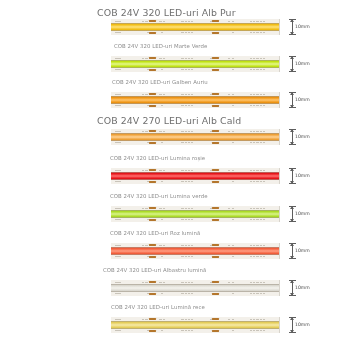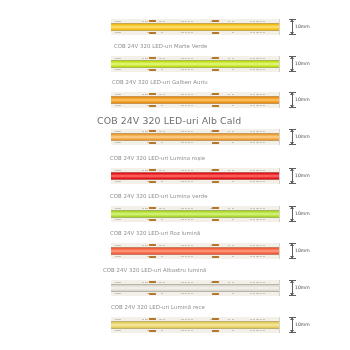--- a/index.html
+++ b/index.html
@@ -101,20 +101,21 @@
     position:absolute;left:3px;top:50%;
     transform:translateY(-50%);
     font-size:4.6px;color:#4a4a4a;
     white-space:nowrap;line-height:1;
   }
 </style>
 </head>
 <body>
 
 <div id="page">
+    <div class="caption heading" style="left: 97px; top: 8px;">COB 24V 320 LED-uri Alb Pur</div>
     <div class="strip-row">
       <div class="strip" style="left: 111px; top: 19px; width: 176px; position: absolute;">
         <div class="core" style="background: linear-gradient(rgb(224, 168, 15) 0%, rgb(242, 191, 24) 22%, rgb(255, 226, 122) 50%, rgb(242, 191, 24) 78%, rgb(224, 168, 15) 100%);"></div>
         <div class="band top">
           <div class="tick" style="left: 4.4px; width: 2.2px;"></div>
           <div class="tick" style="left: 7.392px; width: 2.2px;"></div>
           <div class="tick" style="left: 30.8px; width: 2.2px;"></div>
           <div class="tick" style="left: 34.32px; width: 2.2px;"></div>
           <div class="tick" style="left: 37.84px; width: 2.2px;"></div>
           <div class="tick" style="left: 48.4px; width: 2.2px;"></div>
@@ -280,21 +281,21 @@
       </div>
     </div>
     <div class="dim" style="left: 292px; top: 92px; height: 16px;">
       <div class="rule"></div>
       <div class="arrow up"></div>
       <div class="arrow down"></div>
       <div class="cap t"></div>
       <div class="cap b"></div>
       <div class="dim-label">10mm</div>
     </div>
-    <div class="caption heading" style="left: 97px; top: 116px;">COB 24V 320 LED-uri Alb Cald</div>
+    <div class="caption heading" style="left: 97px; top: 116px;">COB 24V 270 LED-uri Alb Cald</div>
     <div class="strip-row">
       <div class="strip" style="left: 111px; top: 129px; width: 176px; position: absolute;">
         <div class="core" style="background: linear-gradient(rgb(220, 141, 33) 0%, rgb(239, 162, 58) 22%, rgb(255, 210, 147) 50%, rgb(239, 162, 58) 78%, rgb(220, 141, 33) 100%);"></div>
         <div class="band top">
           <div class="tick" style="left: 4.4px; width: 2.2px;"></div>
           <div class="tick" style="left: 7.392px; width: 2.2px;"></div>
           <div class="tick" style="left: 30.8px; width: 2.2px;"></div>
           <div class="tick" style="left: 34.32px; width: 2.2px;"></div>
           <div class="tick" style="left: 37.84px; width: 2.2px;"></div>
           <div class="tick" style="left: 48.4px; width: 2.2px;"></div>

